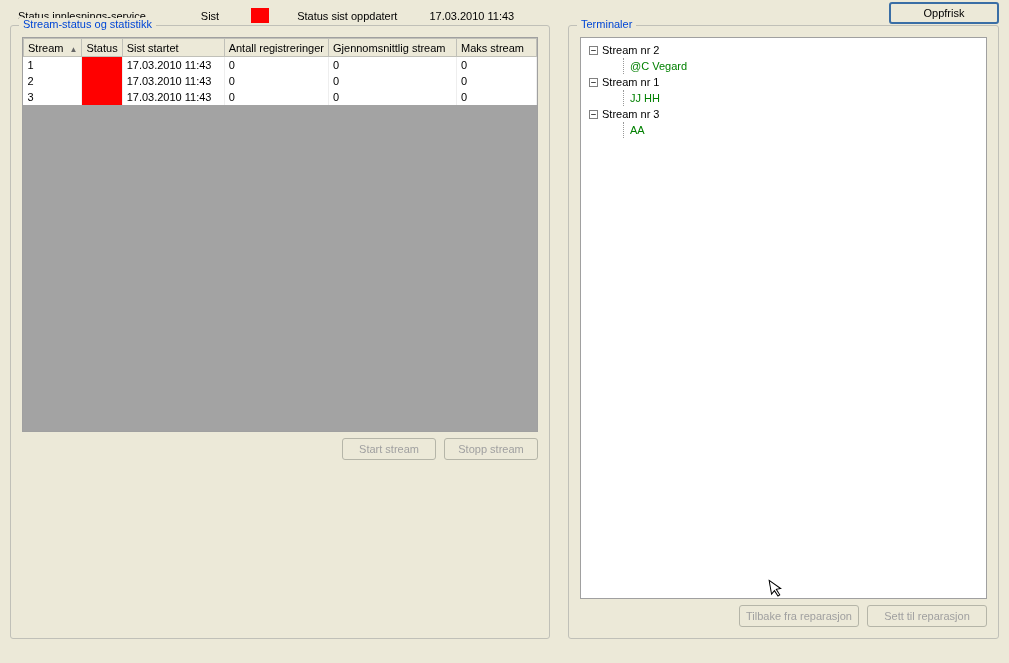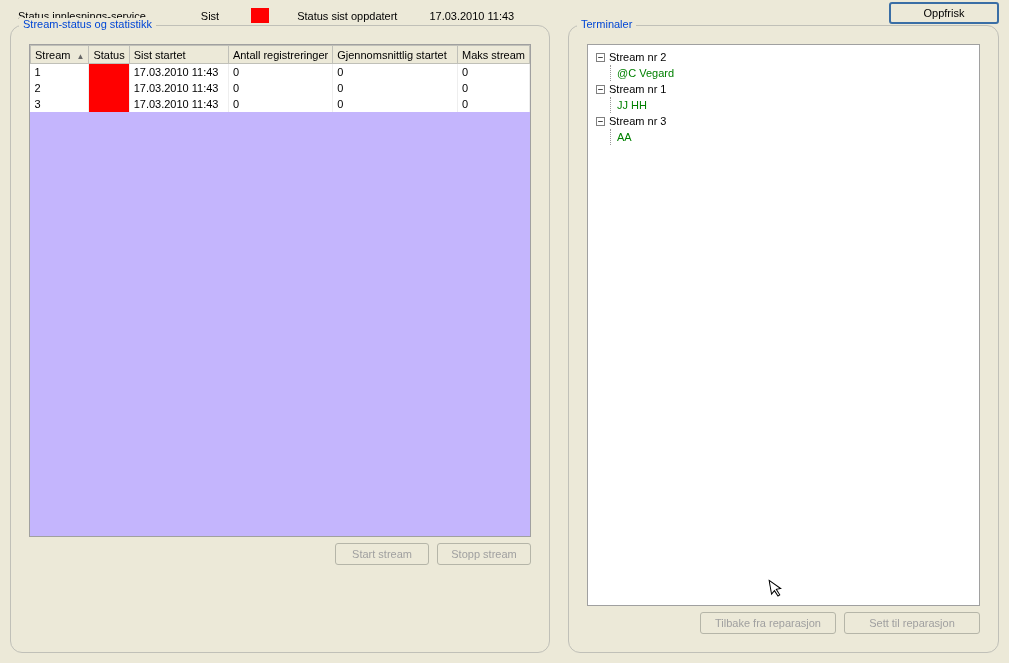--- a/index.html
+++ b/index.html
@@ -40,39 +40,39 @@
     font-size: 11px;
     cursor: pointer;
   }
   .panels {
     display: flex;
     padding: 0 10px 6px 10px;
     gap: 18px;
   }
   .fieldset {
     border: 1px solid #c0c0b8;
-    border-radius: 12px;
-    padding: 18px;
+    border-radius: 3px;
+    padding: 11px;
     position: relative;
   }
   .fieldset-legend {
     position: absolute;
     top: -8px; left: 8px;
     background: #ece9d8;
     padding: 0 4px;
     color: #0046d5;
     font-size: 11px;
   }
   .left-panel { width: 540px; }
   .right-panel { flex: 1; }
 
   .grid-container {
     border: 1px solid #a0a0a0;
-    background: #c4b5fd;
-    height: 493px;
+    background: #a3a3a3;
+    height: 395px;
     overflow: hidden;
   }
   table.grid {
     border-collapse: collapse;
     width: 100%;
     background: #fff;
     font-size: 11px;
   }
   table.grid th {
     background: #ece9d8;
@@ -120,21 +120,21 @@
     border: 1px solid #808080;
     display: inline-flex;
     align-items: center; justify-content: center;
     font-size: 9px; line-height: 1;
     margin-right: 4px;
     background: #fff;
     cursor: pointer;
     font-family: monospace;
   }
   .tree-root-pad { margin-left: 6px; }
-  .tree-child-pad { margin-left: 20px; }
+  .tree-child-pad { margin-left: 40px; }
   .tree-dotted {
     border-left: 1px dotted #999;
     height: 16px;
     margin-right: 6px;
   }
   .tree-label { color: #000; }
   .tree-label-green { color: #008000; }
 
   .bottom-row {
     display: flex;
@@ -144,21 +144,21 @@
   }
   .winbtn {
     width: 94px; height: 22px;
     background: #ece9d8;
     border: 1px solid #b5b5a8;
     border-radius: 3px;
     font-family: inherit;
     font-size: 11px;
     color: #a0a0a0;
   }
-  .winbtn-wide { width: 136px; }
+  .winbtn-wide { width: 120px; }
   .winbtn[disabled] { color: #a0a0a0; }
   .cursor-arrow {
     position: absolute;
     left: 770px; top: 578px;
     font-size: 18px;
     transform: rotate(-10deg);
     pointer-events: none;
   }
 </style>
 </head>
@@ -182,21 +182,21 @@
       <table class="grid">
         <thead>
           <tr>
             <th class="col-stream">
               <span>Stream</span>
               <span class="sort-arrow">▲</span>
             </th>
             <th class="col-status">Status</th>
             <th class="col-start">Sist startet</th>
             <th class="col-reg">Antall registreringer</th>
-            <th class="col-avg">Gjennomsnittlig startet</th>
+            <th class="col-avg">Gjennomsnittlig stream</th>
             <th class="col-max">Maks stream</th>
           </tr>
         </thead>
         <tbody>
           <tr>
             <td>1</td>
             <td class="status-cell-red"></td>
             <td>17.03.2010 11:43</td>
             <td>0</td>
             <td>0</td>

